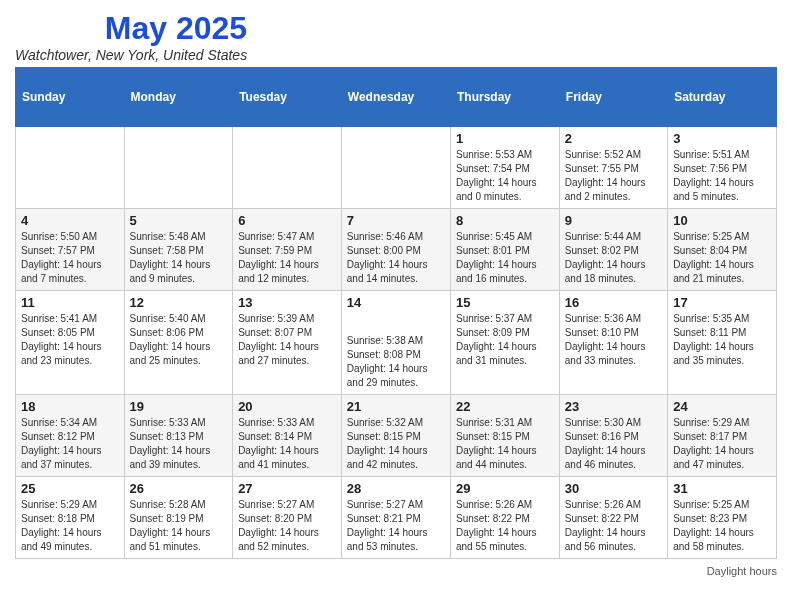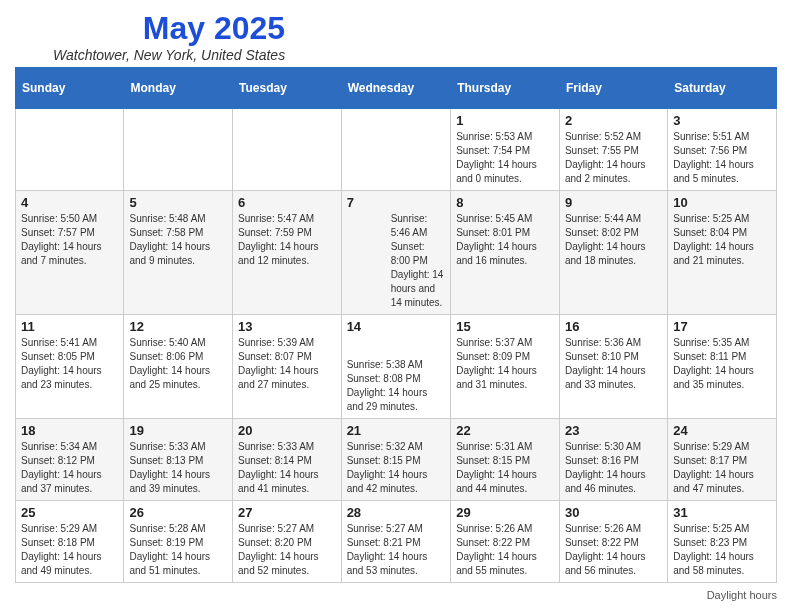--- a/index.html
+++ b/index.html
@@ -37,32 +37,31 @@
     }
     .month-title {
       font-size: 32px;
       font-weight: bold;
       color: #1d4ed8;
     }
     .location {
       font-size: 14px;
       color: #333;
       font-style: italic;
-      margin-left: 38px;
     }
     .calendar {
       width: 100%;
       border-collapse: collapse;
       font-size: 10.5px;
     }
     .calendar th {
       background: #2d6cbf;
       color: #fff;
       text-align: left;
-      padding: 13px 6px;
+      padding: 22px 6px;
       font-size: 12px;
       font-weight: bold;
       border: 1px solid #2d6cbf;
     }
     .calendar td {
       border: 1px solid #ccc;
       vertical-align: top;
       padding: 4px 5px;
       width: 110px;
       min-height: 80px;
@@ -155,21 +154,21 @@
 Daylight: 14 hours and 9 minutes.</div>
         </td>
         <td>
           <div class="day-number">6</div>
           <div class="day-info" style="white-space: pre-line;">Sunrise: 5:47 AM
 Sunset: 7:59 PM
 Daylight: 14 hours and 12 minutes.</div>
         </td>
         <td>
           <div class="day-number">7</div>
-          <div class="day-info" style="white-space: pre-line; margin-left: 44px;">Sunrise: 5:46 AM
+          <div class="day-info" style="white-space: pre-line;">Sunrise: 5:46 AM
 Sunset: 8:00 PM
 Daylight: 14 hours and 14 minutes.</div>
         </td>
         <td>
           <div class="day-number">8</div>
           <div class="day-info" style="white-space: pre-line;">Sunrise: 5:45 AM
 Sunset: 8:01 PM
 Daylight: 14 hours and 16 minutes.</div>
         </td>
         <td>

